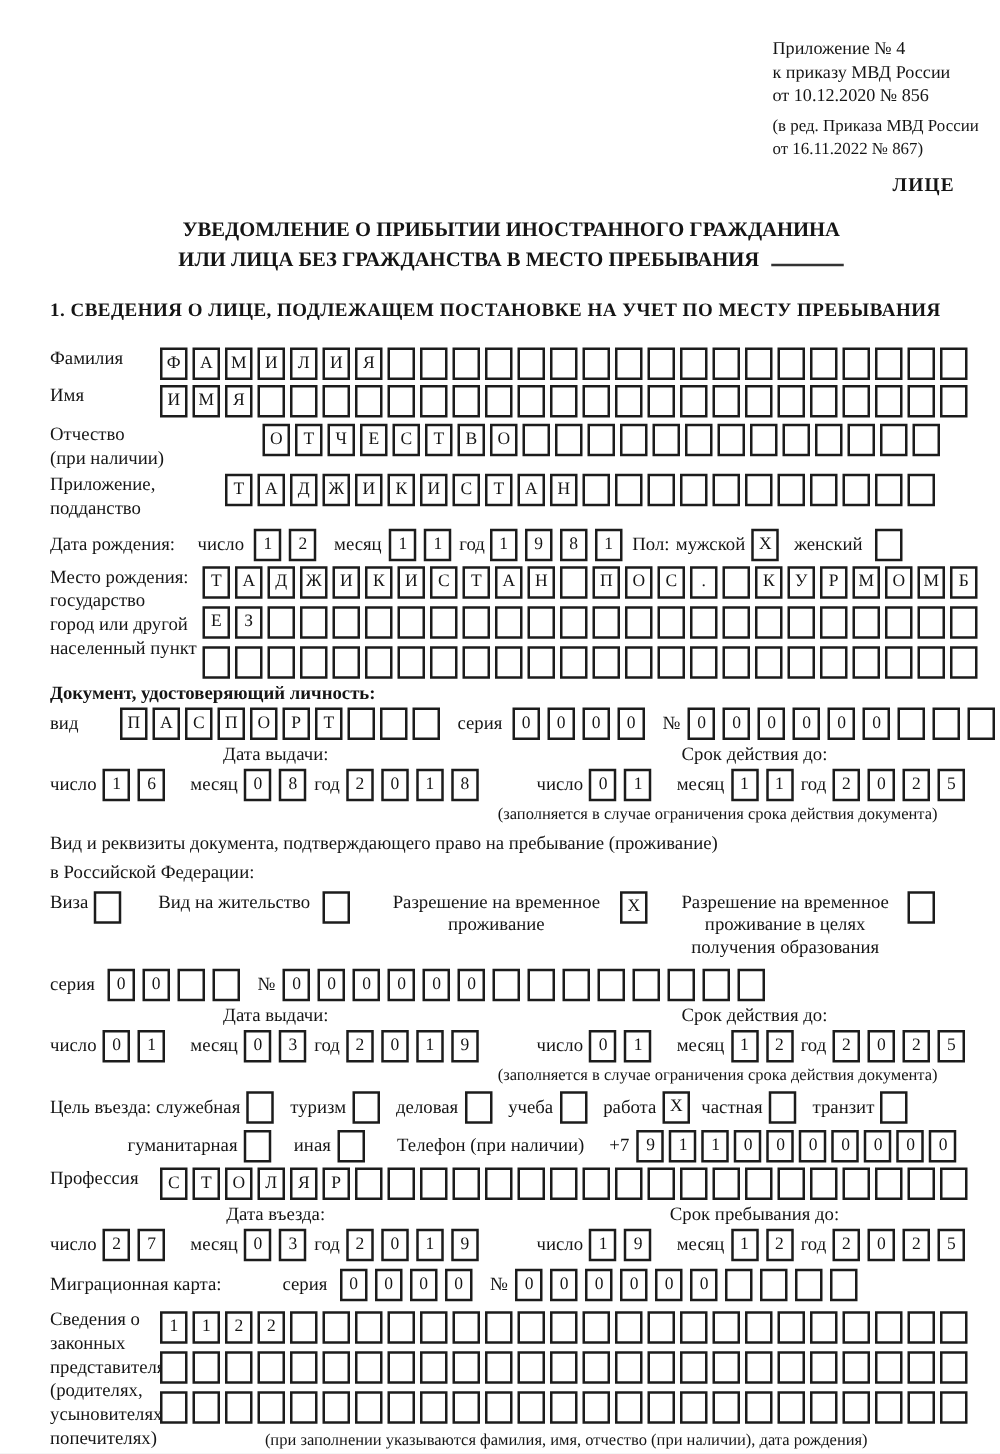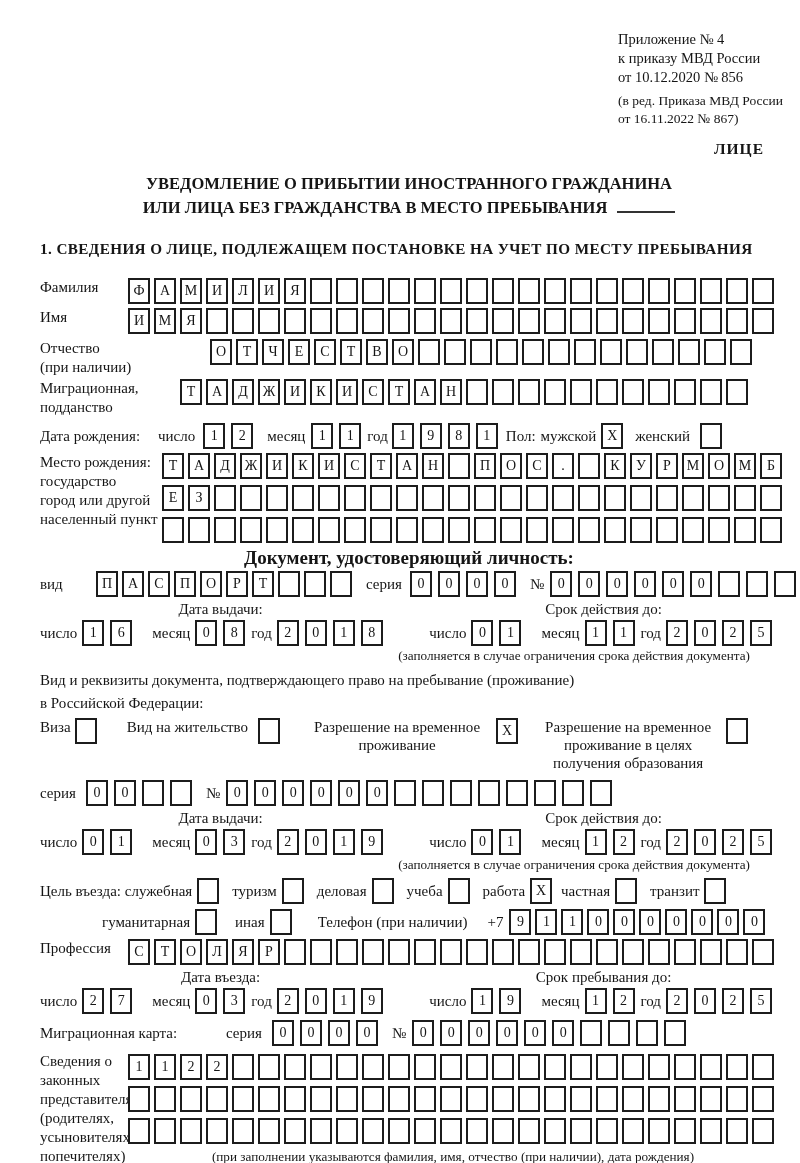--- a/index.html
+++ b/index.html
@@ -26,21 +26,21 @@
     font-size:14px;line-height:1;background:#fff;
   }
   .spread .cell{margin-right:6px;}
   .w88{width:88px;}
   .w108{width:108px;}
   .w140{width:140px;}
   .w56{width:56px;}
   .mt20{margin-top:20px;}.mt6{margin-top:6px;}.mt5{margin-top:5px;}.mt4{margin-top:4px;}
   .mt2{margin-top:2px;}.mt8{margin-top:8px;}
   .stack{display:flex;flex-direction:column;row-gap:6px;}
-  .doc-header{margin-top:4px;text-align:center;font-weight:bold;font-size:19px;}
+  .doc-header{margin-top:4px;font-weight:bold;font-size:15px;}
   .mh8{margin:0 8px 0 10px;}
   .mh6{margin:0 6px 0 8px;}
   .dates{display:flex;margin-top:4px;}
   .dates-half{width:375px;}
   .dates-half.rt{width:360px;padding-left:28px;}
   .dates-caption{text-align:center;font-size:15px;line-height:17px;}
   .dates-row{display:flex;align-items:center;margin-top:2px;}
   .dates-row .lbl{margin-right:5px;}
   .dates-row .gap{width:14px;flex:0 0 auto;}
   .note-right{text-align:right;font-size:13.2px;line-height:15px;margin-top:2px;margin-right:28px;}
@@ -165,21 +165,21 @@
         <span class="cell"></span>
         <span class="cell"></span>
         <span class="cell"></span>
         <span class="cell"></span>
         <span class="cell"></span>
       </span>
   </div>
 
   <div class="row mt2">
     <span class="w140">
-      <span class="lbl2" style="display:block">Миграционная,</span>
+      <span class="lbl2" style="display:block">Приложение,</span>
       <span class="lbl2" style="display:block">подданство</span>
     </span>
     <span class="cellrow">
         <span class="cell">Т</span>
         <span class="cell">А</span>
         <span class="cell">Д</span>
         <span class="cell">Ж</span>
         <span class="cell">И</span>
         <span class="cell">К</span>
         <span class="cell">И</span>

